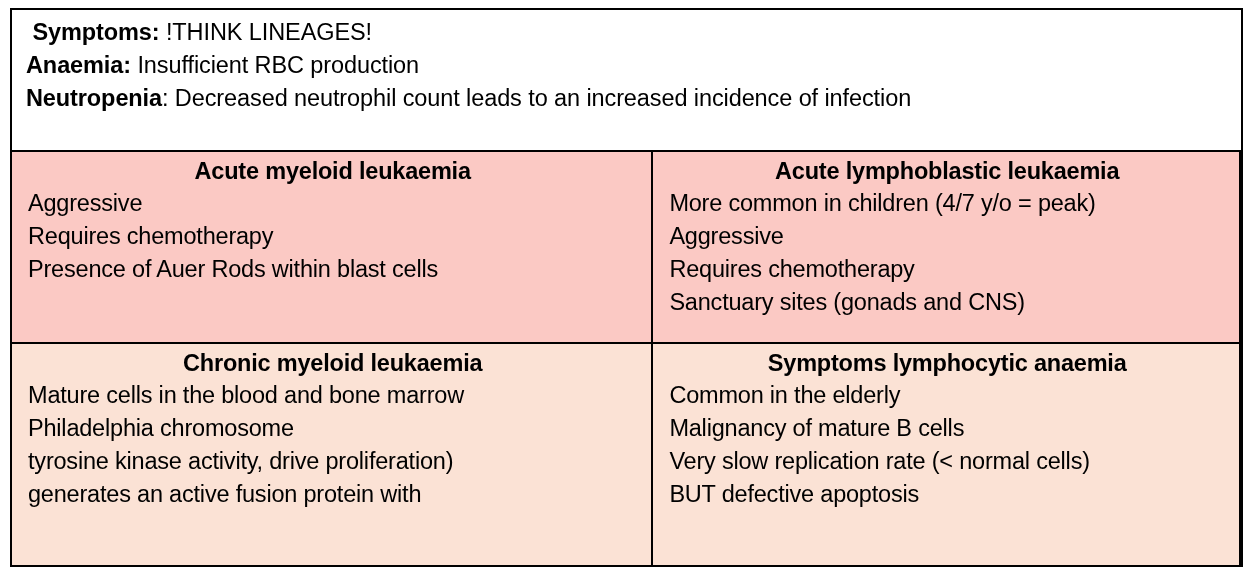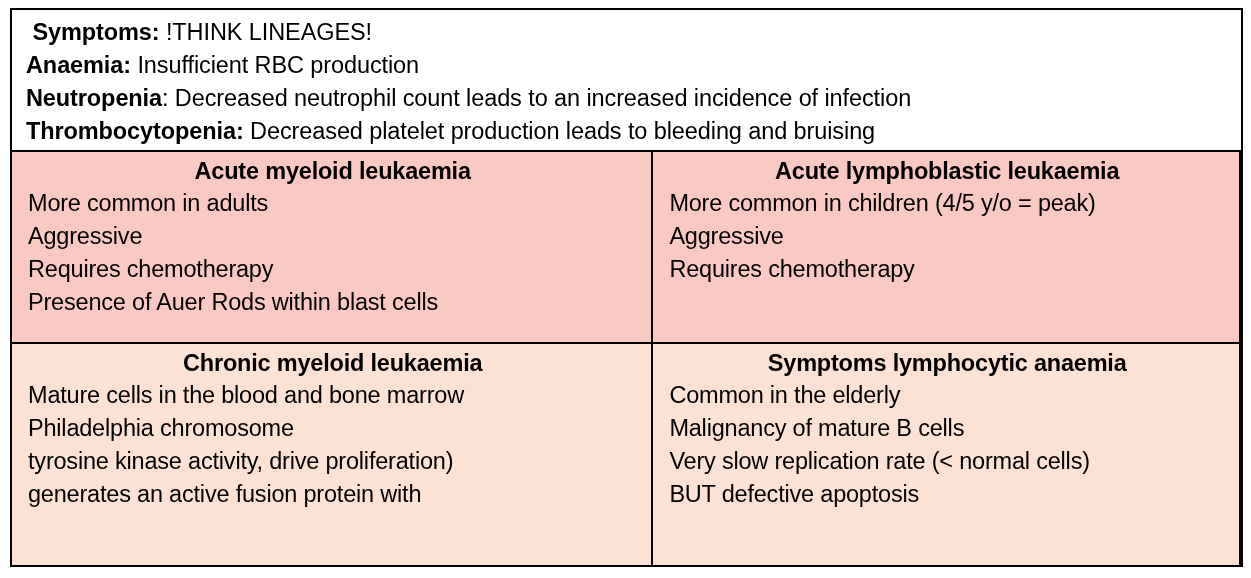--- a/index.html
+++ b/index.html
@@ -125,40 +125,39 @@
 </style>
 </head>
 <body>
 
 <div id="leukaemia-table">
 
   <div class="symptoms-block">
     <div class="symptom-line"><span class="lbl"> Symptoms:</span><span> !THINK LINEAGES!</span></div>
     <div class="symptom-line"><span class="lbl">Anaemia:</span><span> Insufficient RBC production</span></div>
     <div class="symptom-line"><span class="lbl">Neutropenia</span><span>: Decreased neutrophil count leads to an increased incidence of infection</span></div>
-    <div class="symptom-line"><span class="lbl">Thrombocytopenia:</span><span> Decreased platelet production leads to bleeding and bruising</span></div>
   </div>
 
   <div class="table-body">
 
     <div class="type-row row-acute bg-acute" style="background: rgb(251, 201, 196);">
 
       <div class="type-cell cell-left bg-acute" style="background: rgb(251, 201, 196);">
         <div class="cell-title">Acute myeloid leukaemia</div>
-        <div class="cell-line">More common in adults</div>
         <div class="cell-line">Aggressive</div>
         <div class="cell-line">Requires chemotherapy</div>
         <div class="cell-line">Presence of Auer Rods within blast cells</div>
       </div>
 
       <div class="type-cell cell-mid bg-acute" style="background: rgb(251, 201, 196);">
         <div class="cell-title">Acute lymphoblastic leukaemia</div>
-        <div class="cell-line">More common in children (4/5 y/o = peak)</div>
+        <div class="cell-line">More common in children (4/7 y/o = peak)</div>
         <div class="cell-line">Aggressive</div>
         <div class="cell-line">Requires chemotherapy</div>
+        <div class="cell-line">Sanctuary sites (gonads and CNS)</div>
       </div>
 
       <div class="maturity-cell" style="background: rgb(255, 255, 255);">
         <div class="maturity-label two-line">Immature cells</div>
       </div>
     </div>
 
     <div class="type-row row-chronic bg-chronic" style="background: rgb(251, 226, 213);">
 
       <div class="type-cell cell-left bg-chronic" style="background: rgb(251, 226, 213);">

